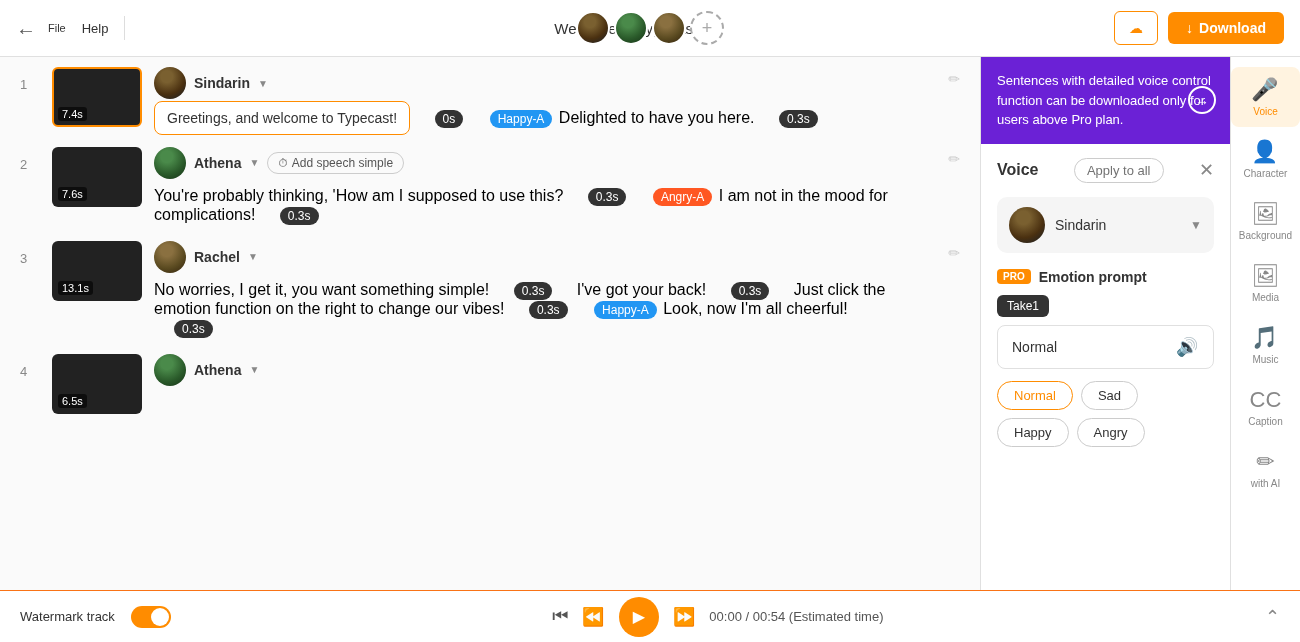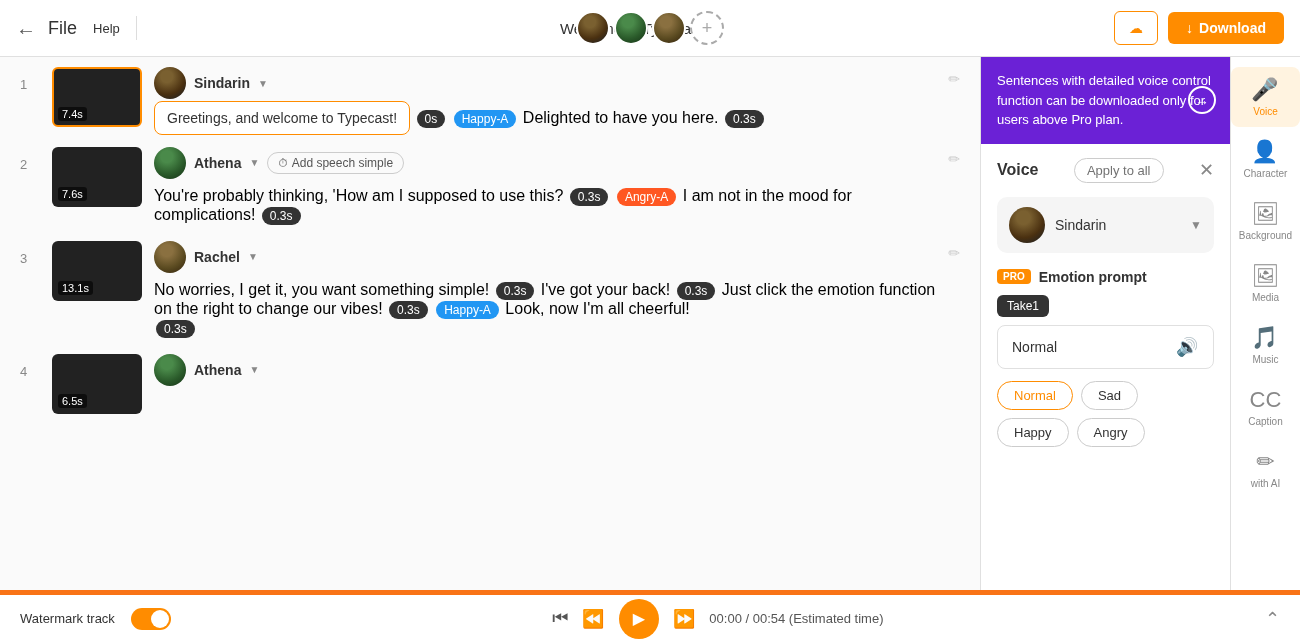--- a/index.html
+++ b/index.html
@@ -1,21 +1,21 @@
 <!DOCTYPE html>
 <html><head>
   <meta charset="utf-8">
   <style>
     * { box-sizing: border-box; margin: 0; padding: 0; }
     body { font-family: -apple-system, BlinkMacSystemFont, 'Segoe UI', sans-serif; background: #f5f5f5; width: 1300px; height: 642px; overflow: hidden; display: flex; flex-direction: column; }
 
     
     .topbar { display: flex; align-items: center; background: #fff; border-bottom: 1px solid #e0e0e0; padding: 0 16px; height: 57px; flex-shrink: 0; }
     .topbar-back { font-size: 20px; color: #555; cursor: pointer; margin-right: 12px; }
-    .topbar-file { font-size: 18px; color: #333; cursor: pointer; margin-right: 16px; }
+    .topbar-file { font-size: 11px; color: #333; cursor: pointer; margin-right: 16px; }
     .topbar-help { font-size: 13px; color: #333; cursor: pointer; }
     .topbar-divider { width: 1px; height: 24px; background: #ddd; margin: 0 16px; }
     .topbar-title { font-size: 15px; color: #333; font-weight: 500; flex: 1; text-align: center; }
     .topbar-avatars { display: flex; align-items: center; gap: 4px; position: absolute; left: 50%; transform: translateX(-50%); }
     .avatar-circle { width: 34px; height: 34px; border-radius: 50%; overflow: hidden; border: 2px solid #fff; cursor: pointer; }
     .avatar-add { width: 34px; height: 34px; border-radius: 50%; border: 2px dashed #aaa; display: flex; align-items: center; justify-content: center; color: #aaa; font-size: 18px; cursor: pointer; background: #fff; }
     .topbar-right { display: flex; align-items: center; gap: 10px; margin-left: auto; }
     .btn-upload { background: #fff; border: 1px solid #ff8c00; color: #ff8c00; border-radius: 6px; padding: 8px 14px; cursor: pointer; font-size: 14px; display: flex; align-items: center; gap: 6px; }
     .btn-download { background: #ff8c00; border: none; color: #fff; border-radius: 6px; padding: 8px 18px; cursor: pointer; font-size: 14px; font-weight: 600; display: flex; align-items: center; gap: 6px; }
 
@@ -34,21 +34,21 @@
     .row-thumbnail { width: 90px; height: 60px; background: #222; border-radius: 6px; border: 2px solid #ff8c00; flex-shrink: 0; position: relative; cursor: pointer; display: flex; align-items: flex-end; justify-content: flex-start; padding: 4px; }
     .row-thumbnail.no-border { border: 2px solid transparent; }
     .thumb-time { font-size: 11px; color: #fff; background: rgba(0,0,0,0.6); padding: 1px 4px; border-radius: 3px; }
     .row-content { flex: 1; }
     .speaker-row { display: flex; align-items: center; gap: 8px; margin-bottom: 8px; }
     .speaker-avatar { width: 32px; height: 32px; border-radius: 50%; flex-shrink: 0; }
     .speaker-name { font-size: 14px; font-weight: 600; color: #333; cursor: pointer; }
     .speaker-caret { font-size: 10px; color: #888; cursor: pointer; }
     .add-pause-btn { background: none; border: 1px solid #ccc; border-radius: 12px; padding: 3px 10px; font-size: 12px; color: #555; cursor: pointer; display: flex; align-items: center; gap: 4px; }
     .text-block { font-size: 14px; color: #333; line-height: 1.7; background: #fff; border: 1.5px solid #ff8c00; border-radius: 8px; padding: 8px 12px; display: inline; }
-    .pause-tag { background: #333; color: #fff; border-radius: 10px; font-size: 12px; padding: 2px 8px; margin: 0 2px; display: inline-block; }
+    .pause-tag { background: #333; color: #fff; border-radius: 10px; font-size: 12px; padding: 2px 8px; margin: 0 20px; display: inline-block; }
     .emotion-tag { border-radius: 10px; font-size: 12px; padding: 2px 8px; margin: 0 2px; display: inline-block; }
     .emotion-happy { background: #2196F3; color: #fff; }
     .emotion-angry { background: #FF5722; color: #fff; }
     .row-edit-icon { color: #ccc; font-size: 14px; cursor: pointer; margin-top: 4px; }
 
     
     .right-panel { width: 250px; background: #fff; border-left: 1px solid #e0e0e0; display: flex; flex-direction: column; overflow: hidden; }
 
     
     .pro-banner { background: #6b21d6; color: #fff; padding: 14px 16px; position: relative; flex-shrink: 0; }
@@ -82,21 +82,21 @@
     
     .icon-sidebar { width: 70px; background: #fff; border-left: 1px solid #e0e0e0; display: flex; flex-direction: column; align-items: center; padding-top: 10px; gap: 2px; }
     .icon-item { display: flex; flex-direction: column; align-items: center; padding: 10px 6px; cursor: pointer; border-radius: 8px; width: 100%; }
     .icon-item.active { background: #fff3e0; }
     .icon-sym { font-size: 22px; color: #888; margin-bottom: 3px; }
     .icon-item.active .icon-sym { color: #ff8c00; }
     .icon-label { font-size: 10px; color: #888; text-align: center; }
     .icon-item.active .icon-label { color: #ff8c00; }
 
     
-    .bottom-bar { height: 52px; background: #fff; border-top: 5px solid #f97316; display: flex; align-items: center; padding: 0 20px; gap: 16px; flex-shrink: 0; }
+    .bottom-bar { height: 52px; background: #fff; border-top: 1px solid #f97316; display: flex; align-items: center; padding: 0 20px; gap: 16px; flex-shrink: 0; }
     .watermark-label { font-size: 13px; color: #333; }
     .toggle { width: 40px; height: 22px; background: #ff8c00; border-radius: 11px; position: relative; cursor: pointer; }
     .toggle-knob { width: 18px; height: 18px; background: #fff; border-radius: 50%; position: absolute; top: 2px; right: 2px; }
     .player-controls { flex: 1; display: flex; align-items: center; justify-content: center; gap: 14px; }
     .ctrl-btn { background: none; border: none; font-size: 18px; color: #555; cursor: pointer; }
     .play-btn { width: 40px; height: 40px; background: #ff8c00; border-radius: 50%; border: none; color: #fff; font-size: 16px; cursor: pointer; display: flex; align-items: center; justify-content: center; }
     .time-display { font-size: 13px; color: #555; }
     .expand-btn { background: none; border: none; font-size: 18px; color: #888; cursor: pointer; margin-left: auto; }
 
     

